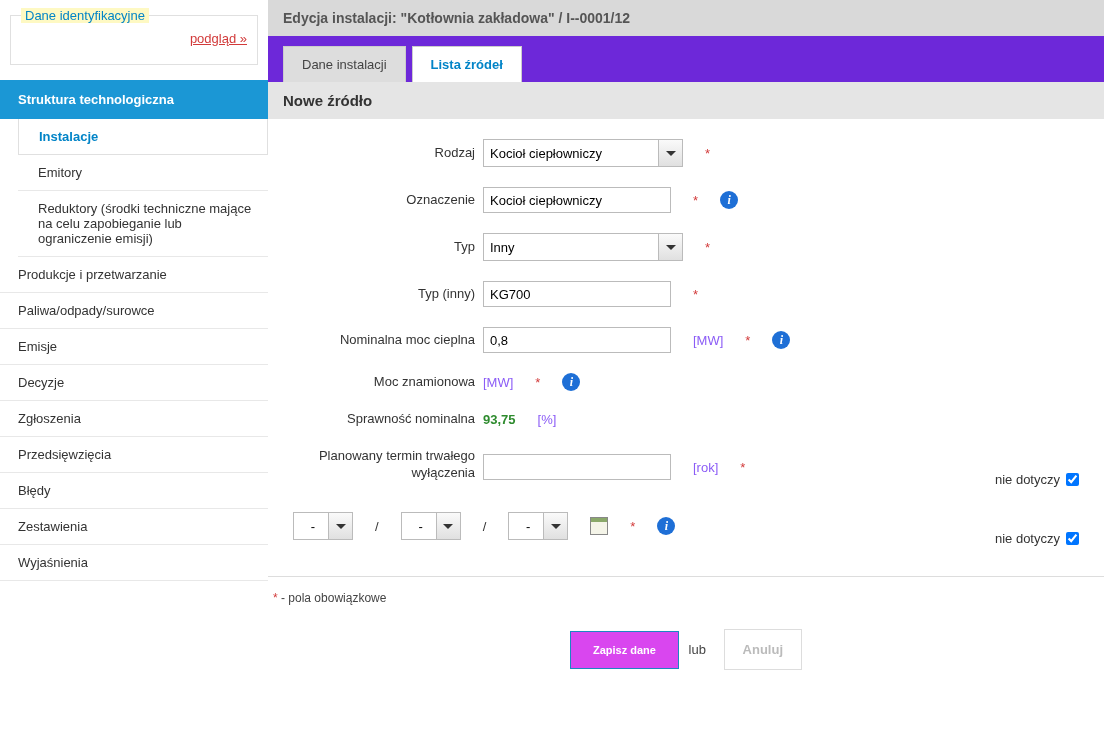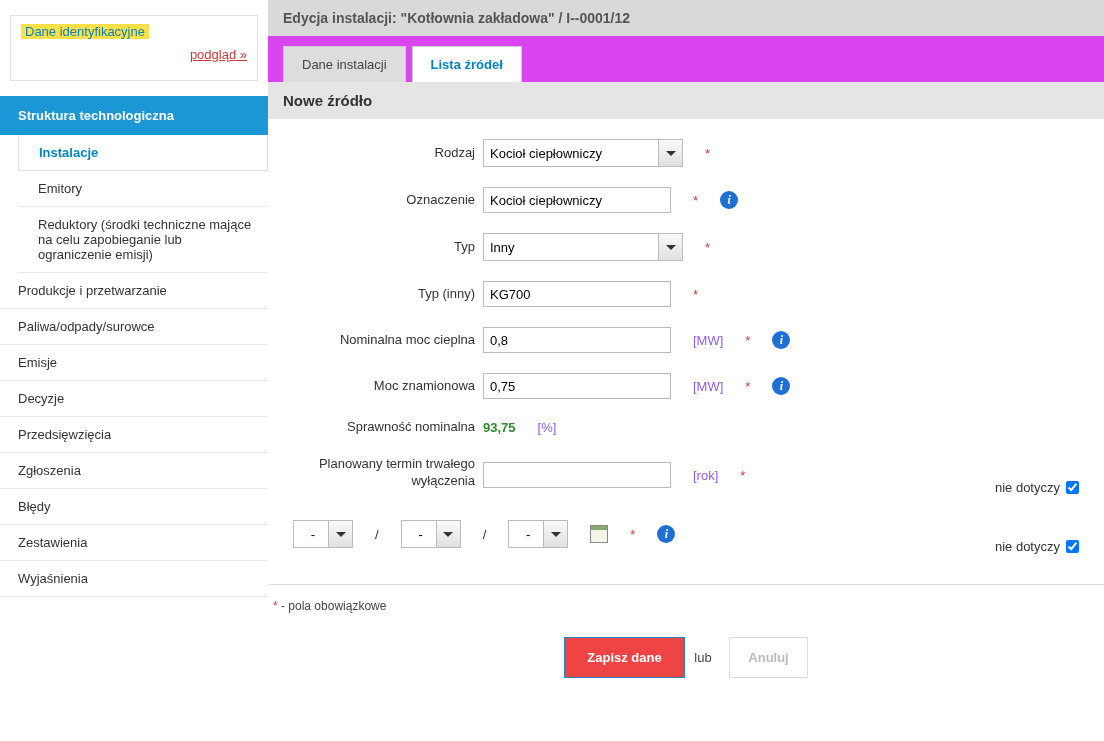--- a/index.html
+++ b/index.html
@@ -2,31 +2,31 @@
 <html><head>
 <meta charset="utf-8">
 <style>
 * { box-sizing: border-box; margin: 0; padding: 0; }
 body { font-family: Arial, Helvetica, sans-serif; font-size: 13px; color: #333; background: #fff; width: 1104px; }
 .container { display: flex; }
 .sidebar { width: 268px; flex-shrink: 0; }
 .main { flex: 1; }
 
 .ident-box { border: 1px solid #e0e0e0; margin: 15px 10px; padding: 0 10px 18px 10px; position: relative; }
-.ident-title { color: #0284c7; font-size: 13px; position: relative; top: -8px; background: #fde047; padding: 0 4px; display: inline-block; margin-top: 16px; }
+.ident-title { color: #0284c7; font-size: 13px; position: relative; top: -8px; background: #fef9c3; padding: 0 4px; display: inline-block; }
 .preview-link { text-align: right; display: block; color: #d23a3a; font-size: 13px; }
 
 .nav-active { background: #1b97d5; color: #fff; font-weight: bold; padding: 12px 18px; }
 .nav-sub { padding-left: 18px; }
 .nav-sub div { padding: 10px 16px 10px 20px; border-bottom: 1px solid #e8e8e8; }
 .nav-sub .sel { color: #0284c7; font-weight: bold; border: 1px solid #e0e0e0; border-top: none; }
 .nav-item { padding: 10px 18px; border-bottom: 1px solid #e8e8e8; }
 
 .hdr { background: #d9d9d9; padding: 10px 15px; font-weight: bold; color: #555; font-size: 14px; }
-.tabs { background: #d946ef; padding: 10px 15px 0 15px; display: flex; gap: 6px; }
+.tabs { background: #6d28d9; padding: 10px 15px 0 15px; display: flex; gap: 6px; }
 .tab { padding: 10px 18px; background: #ddd; color: #444; border: 1px solid #ccc; border-bottom: none; }
 .tab.act { background: #fff; color: #0284c7; font-weight: bold; }
 .tab-body { background: #fff; padding: 0; }
 .sect-title { background: #e5e5e5; padding: 10px 15px; font-weight: bold; font-size: 15px; color: #333; }
 
 .form { padding: 20px 25px 10px 25px; }
 .row { display: flex; align-items: center; margin-bottom: 20px; }
 .row.tall { align-items: flex-start; }
 .lbl { width: 190px; text-align: right; padding-right: 8px; color: #333; line-height: 1.3; }
 .ctrl { display: flex; align-items: center; gap: 22px; flex: 1; }
@@ -41,21 +41,21 @@
 .ast { color: #d23a3a; }
 .info { width: 18px; height: 18px; border-radius: 50%; background: #1e6fd6; color: #fff; font-family: Georgia, serif; font-style: italic; font-weight: bold; display: inline-flex; align-items: center; justify-content: center; font-size: 12px; }
 .unit { color: #8b5cf6; }
 .green { color: #2e8b2e; font-weight: bold; }
 .right-col { margin-left: auto; display: flex; align-items: center; gap: 6px; margin-top: 24px; }
 .cal-icon { width: 18px; height: 18px; background: #f4f4e8; border: 1px solid #888; position: relative; display: inline-block; }
 .cal-icon::before { content: ""; position: absolute; top: 0; left: 0; right: 0; height: 4px; background: #8aa86a; }
 
 .footnote { border-top: 1px solid #ddd; padding: 14px 5px; color: #444; font-size: 12px; }
 .actions { text-align: center; padding: 10px 0 30px 0; }
-.btn-primary { background: #ef4444; color: #fff; border: 1px solid #1b88c2; padding: 12px 22px; font-weight: bold; font-size: 13px; cursor: pointer; }
+.btn-primary { background: #d946ef; color: #fff; border: 1px solid #1b88c2; padding: 12px 22px; font-weight: bold; font-size: 11px; cursor: pointer; }
 .btn-sec { background: #fff; color: #bbb; border: 1px solid #ddd; padding: 12px 18px; font-weight: bold; font-size: 13px; cursor: pointer; margin-left: 8px; }
 .or { margin: 0 6px; color: #444; }
 </style>
 </head>
 <body>
 
 <div class="container">
   <div class="sidebar">
     <div class="ident-box">
       <span class="ident-title">Dane identyfikacyjne</span>
@@ -64,22 +64,22 @@
     <div class="nav-active">Struktura technologiczna</div>
     <div class="nav-sub">
       <div class="sel">Instalacje</div>
       <div>Emitory</div>
       <div>Reduktory (środki techniczne mające na celu zapobieganie lub ograniczenie emisji)</div>
     </div>
     <div class="nav-item">Produkcje i przetwarzanie</div>
     <div class="nav-item">Paliwa/odpady/surowce</div>
     <div class="nav-item">Emisje</div>
     <div class="nav-item">Decyzje</div>
+    <div class="nav-item">Zgłoszenia</div>
     <div class="nav-item">Przedsięwzięcia</div>
-    <div class="nav-item">Zgłoszenia</div>
     <div class="nav-item">Błędy</div>
     <div class="nav-item">Zestawienia</div>
     <div class="nav-item">Wyjaśnienia</div>
   </div>
 
   <div class="main">
     <div class="hdr">Edycja instalacji: "Kotłownia zakładowa" / I--0001/12</div>
     <div class="tabs">
       <div class="tab">Dane instalacji</div>
       <div class="tab act">Lista źródeł</div>
@@ -127,21 +127,20 @@
             <input type="text" value="0,8" style="">
             <span class="unit">[MW]</span>
             <span class="ast">*</span>
             <span class="info">i</span>
           </div>
         </div>
 
         <div class="row">
           <div class="lbl">Moc znamionowa</div>
           <div class="ctrl">
-            <input type="text" value="0,75" style="">
             <span class="unit">[MW]</span>
             <span class="ast">*</span>
             <span class="info">i</span>
           </div>
         </div>
 
         <div class="row">
           <div class="lbl">Sprawność nominalna</div>
           <div class="ctrl">
             <span class="green">93,75</span>

